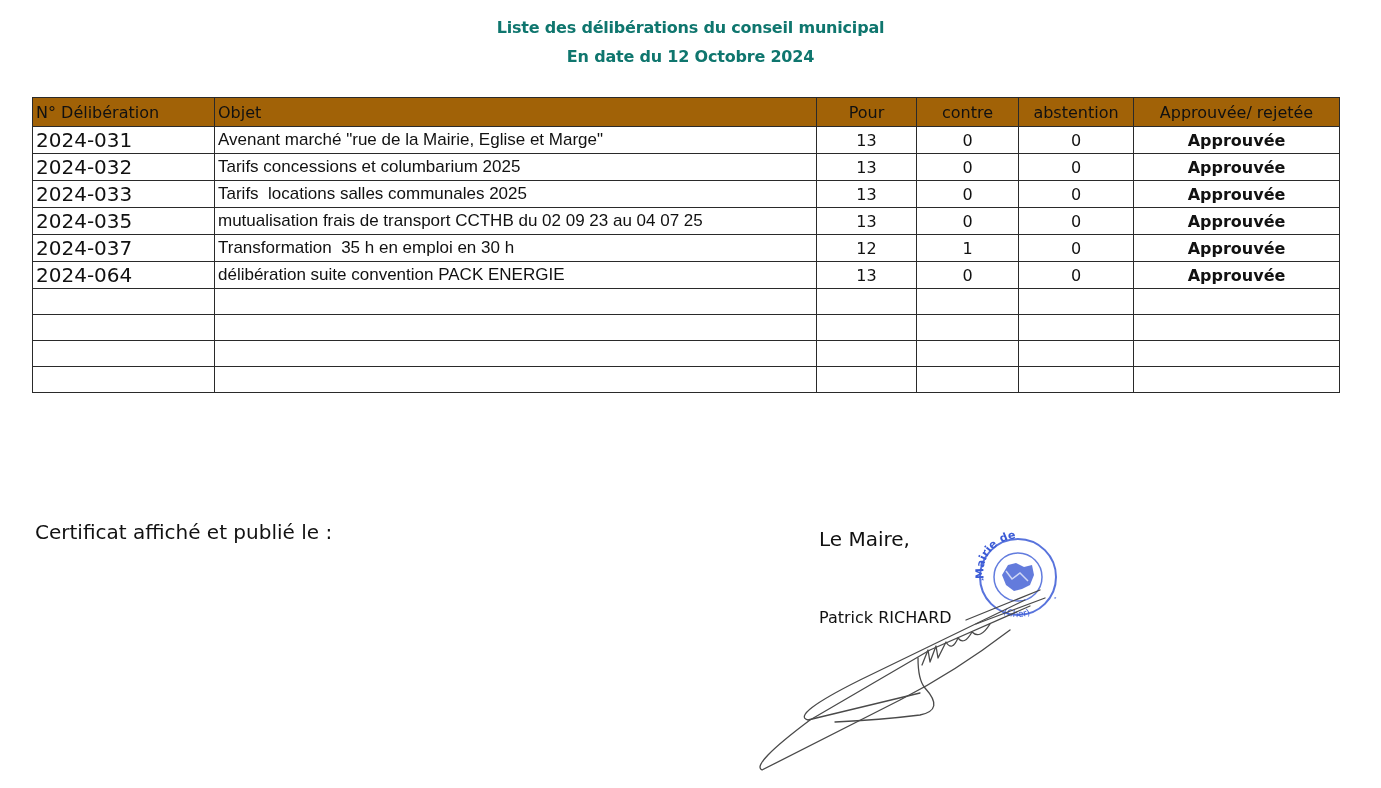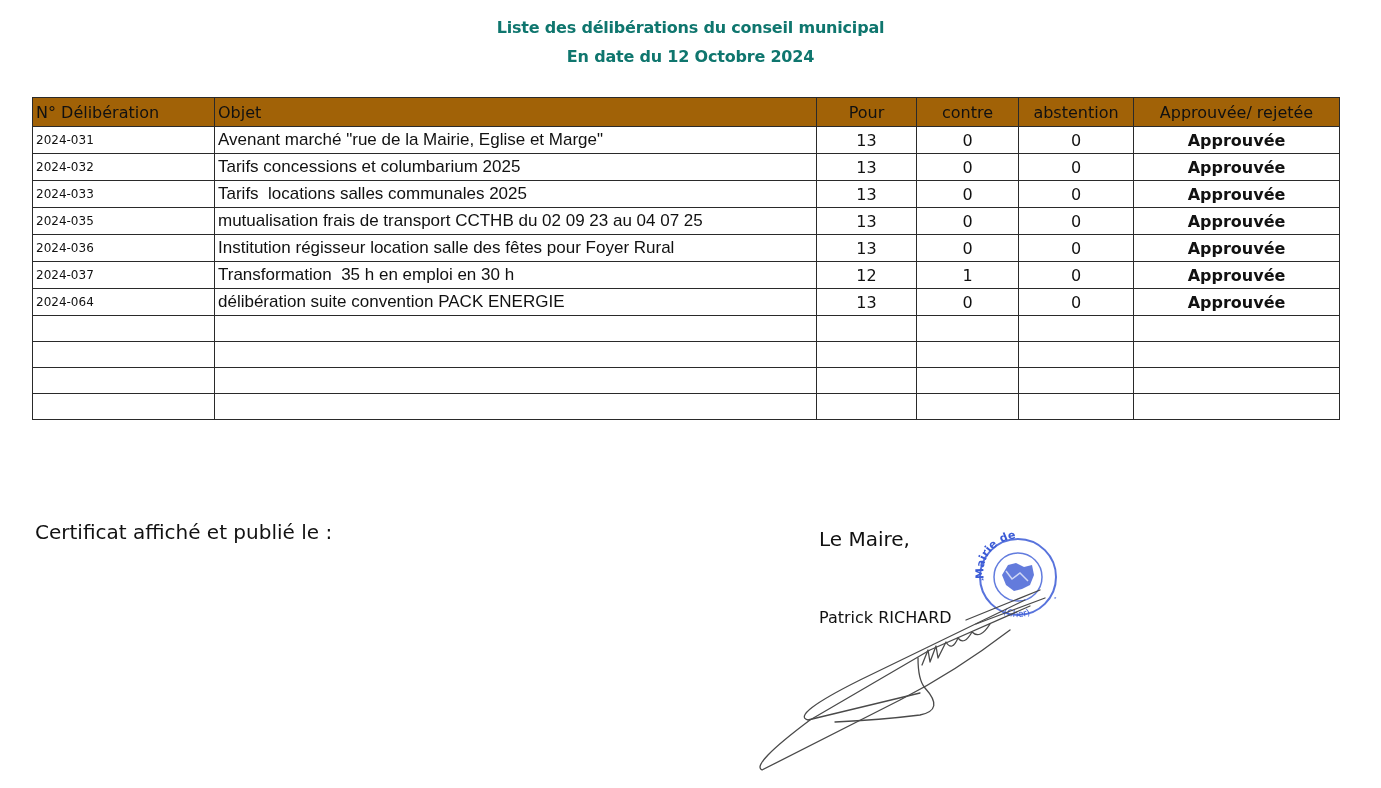--- a/index.html
+++ b/index.html
@@ -6,21 +6,21 @@
   body { width: 1381px; height: 788px; position: relative; overflow: hidden; font-family: "Liberation Sans", sans-serif; color: #111; }
   .title { position: absolute; left: 0; width: 1381px; text-align: center; font-family: "DejaVu Sans", sans-serif; font-weight: bold; font-size: 16px; color: #0f766e; letter-spacing: -0.2px; }
   .t1 { top: 18px; }
   .t2 { top: 47px; }
 
   table.delib { position: absolute; left: 32px; top: 97px; border-collapse: collapse; table-layout: fixed; width: 1307px; }
   table.delib td, table.delib th { border: 1.6px solid #2a2a2a; padding: 0 3px; height: 26px; white-space: nowrap; overflow: hidden; }
   table.delib th { background: #a16207; font-family: "DejaVu Sans", sans-serif; font-weight: normal; font-size: 16px; height: 28px; }
   th.left, td.left { text-align: left; }
   th.center, td.center { text-align: center; }
-  td.num { font-family: "DejaVu Sans", sans-serif; font-size: 12px; margin-left: 48px; }
+  td.num { font-family: "DejaVu Sans", sans-serif; font-size: 20px; margin-left: 48px; }
   td.obj { font-family: "Liberation Sans", sans-serif; font-size: 17px; }
   td.vote { font-family: "DejaVu Sans", sans-serif; font-size: 16px; text-align: center; }
   td.status { font-family: "DejaVu Sans", sans-serif; font-weight: bold; font-size: 16px; text-align: center; padding-top: 3px; }
   tr.empty td { height: 25px; }
 
   .certif { position: absolute; left: 35px; top: 520px; font-family: "DejaVu Sans", sans-serif; font-size: 20px; }
   .maire { position: absolute; left: 819px; top: 527px; font-family: "DejaVu Sans", sans-serif; font-size: 20px; }
   .maire-name { position: absolute; left: 819px; top: 608px; font-family: "DejaVu Sans", sans-serif; font-size: 16px; }
   .stamp { position: absolute; left: 972px; top: 527px; width: 90px; height: 100px; }
   .signature { position: absolute; left: 740px; top: 570px; width: 320px; height: 215px; }
@@ -71,28 +71,20 @@
       <td class="num left">2024-033</td>
       <td class="obj left" style="white-space:pre">Tarifs  locations salles communales 2025</td>
       <td class="vote">13</td>
       <td class="vote">0</td>
       <td class="vote">0</td>
       <td class="status">Approuvée</td>
     </tr>
     <tr>
       <td class="num left">2024-035</td>
       <td class="obj left">mutualisation frais de transport CCTHB du 02 09 23 au 04 07 25</td>
-      <td class="vote">13</td>
-      <td class="vote">0</td>
-      <td class="vote">0</td>
-      <td class="status">Approuvée</td>
-    </tr>
-    <tr>
-      <td class="num left">2024-036</td>
-      <td class="obj left">Institution régisseur location salle des fêtes pour Foyer Rural</td>
       <td class="vote">13</td>
       <td class="vote">0</td>
       <td class="vote">0</td>
       <td class="status">Approuvée</td>
     </tr>
     <tr>
       <td class="num left">2024-037</td>
       <td class="obj left" style="white-space:pre">Transformation  35 h en emploi en 30 h</td>
       <td class="vote">12</td>
       <td class="vote">1</td>

